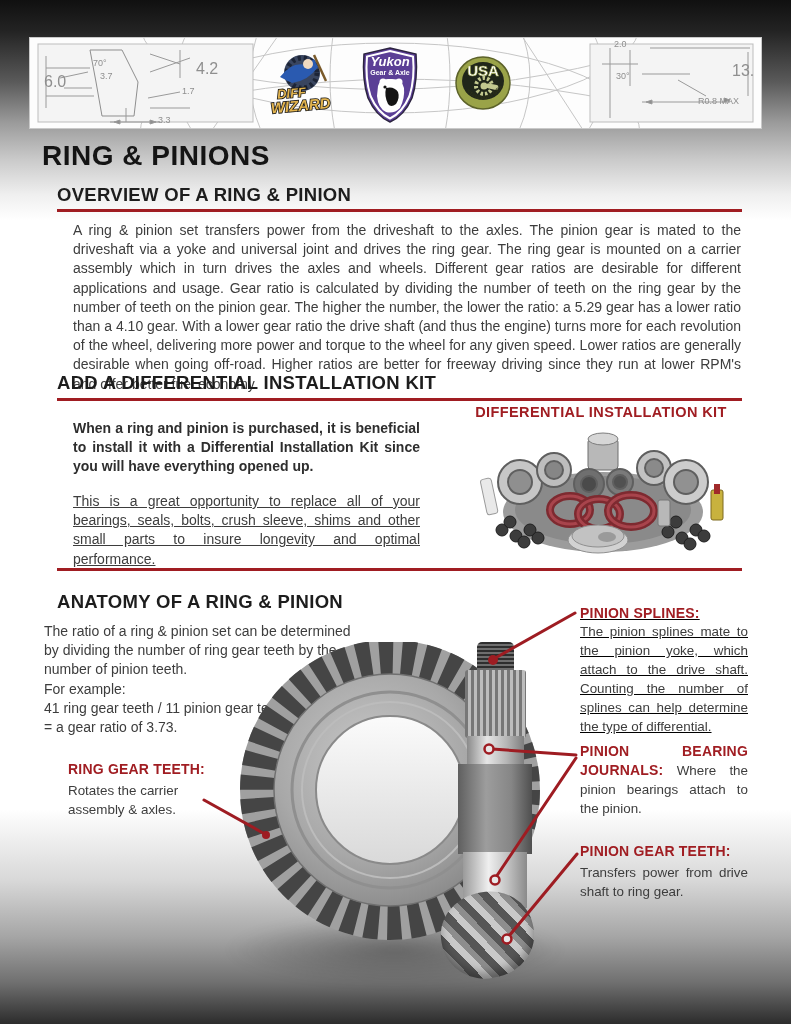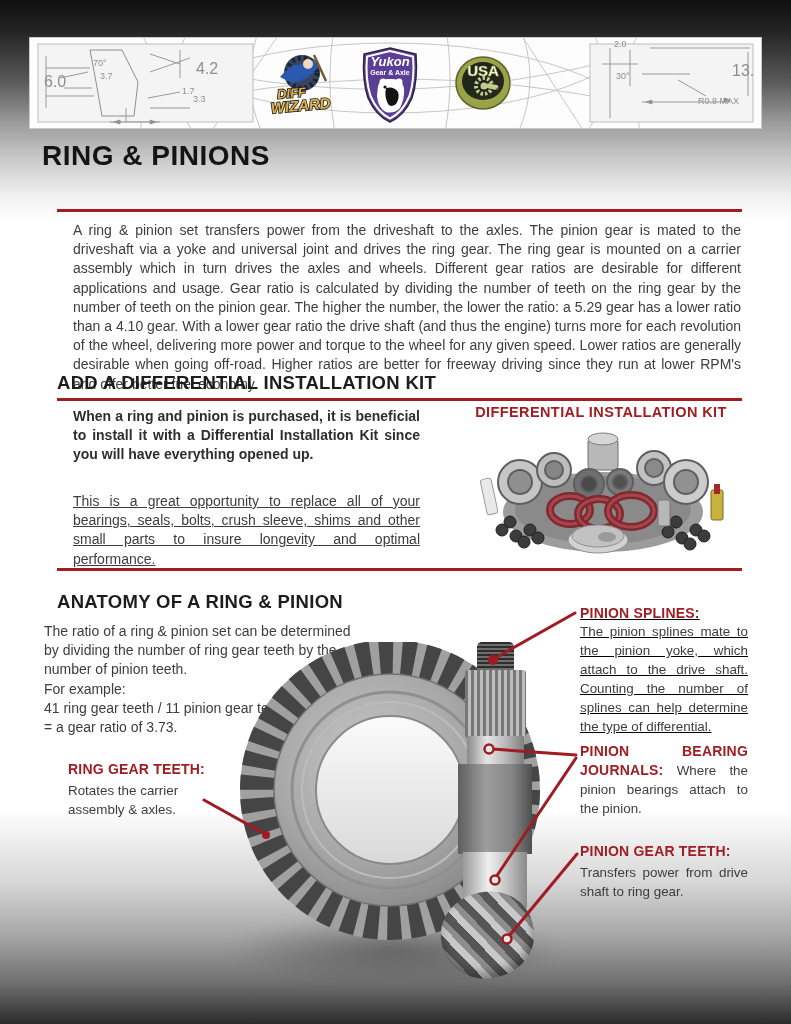--- a/index.html
+++ b/index.html
@@ -85,21 +85,21 @@
         <path d="M620 10 L720 10 M718 14 L718 58 M612 64 L700 64 M648 42 L676 58"></path>
         <path d="M700 62 l-6 -2 l0 4 z M616 64 l6 -2 l0 4 z" fill="#8f8f8f"></path>
       </g>
     </svg>
 
     <span class="dim big abs" style="left:14px;top:35px;">6.0</span>
     <span class="dim abs" style="left:63px;top:20px;">70°</span>
     <span class="dim abs" style="left:70px;top:33px;">3.7</span>
     <span class="dim big abs" style="left:166px;top:22px;">4.2</span>
     <span class="dim abs" style="left:152px;top:48px;">1.7</span>
-    <span class="dim abs" style="left:128px;top:56px;margin-left:35px;">3.3</span>
+    <span class="dim abs" style="left:128px;top:77px;">3.3</span>
     <span class="dim abs" style="left:102px;top:79px;margin-top:32px;">0.6</span>
     <span class="dim abs" style="left:584px;top:1px;">2.0</span>
     <span class="dim abs" style="left:586px;top:33px;">30°</span>
     <span class="dim big abs" style="left:702px;top:24px;">13.</span>
     <span class="dim abs" style="left:668px;top:58px;">R0.8 MAX</span>
 
     <svg class="abs" style="left:232px;top:13px;" width="72" height="66" viewBox="0 0 72 66">
       <circle cx="40" cy="22" r="18" fill="#39455f"></circle>
       <circle cx="40" cy="22" r="15" fill="none" stroke="#1c2436" stroke-width="5" stroke-dasharray="3 3"></circle>
       <path d="M18 26 Q30 10 44 14 L52 8 L56 16 Q46 30 30 32 Z" fill="#2a5ab0"></path>
@@ -138,27 +138,28 @@
           <path id="arcUSA" d="M9 34 Q29 56 49 32"></path>
         </defs>
       <text font-size="5.5" font-weight="bold" fill="#2c3018" font-family="Liberation Sans, sans-serif">
         <textPath href="#arcUSA" startOffset="8%">STANDARD GEAR</textPath>
       </text>
     </svg>
   </div>
 
   <div class="abs page-title">RING &amp; PINIONS</div>
 
+  <div class="abs sec-head" style="left:57px;top:184px;">OVERVIEW OF A RING &amp; PINION</div>
   <div class="abs rule" style="left:57px;top:209px;width:685px;"></div>
   <div class="abs body-text" style="left:73px;top:221px;width:668px;">A ring &amp; pinion set transfers power from the driveshaft to the axles. The pinion gear is mated to the driveshaft via a yoke and universal joint and drives the ring gear. The ring gear is mounted on a carrier assembly which in turn drives the axles and wheels. Different gear ratios are desirable for different applications and usage. Gear ratio is calculated by dividing the number of teeth on the ring gear by the number of teeth on the pinion gear. The higher the number, the lower the ratio: a 5.29 gear has a lower ratio than a 4.10 gear. With a lower gear ratio the drive shaft (and thus the engine) turns more for each revolution of the wheel, delivering more power and torque to the wheel for any given speed. Lower ratios are generally desirable when going off-road. Higher ratios are better for freeway driving since they run at lower RPM's and offer better fuel economy.</div>
 
   <div class="abs sec-head" style="left:57px;top:372px;">ADD A DIFFERENTIAL INSTALLATION KIT</div>
   <div class="abs rule" style="left:57px;top:398px;width:685px;"></div>
 
-  <div class="abs body-text bold" style="left:73px;top:407px;width:347px;">When a ring and pinion is purchased, it is beneficial to install it with a Differential Installation Kit since you will have everything opened up.</div>
+  <div class="abs body-text bold" style="left:73px;top:419px;width:347px;">When a ring and pinion is purchased, it is beneficial to install it with a Differential Installation Kit since you will have everything opened up.</div>
   <div class="abs body-text" style="left:73px;top:492px;width:347px;text-decoration:underline;">This is a great opportunity to replace all of your bearings, seals, bolts, crush sleeve, shims and other small parts to insure longevity and optimal performance.</div>
 
   <div class="abs red-label kit-label" style="left:458px;top:404px;width:286px;">DIFFERENTIAL INSTALLATION KIT</div>
 
   <svg class="abs" style="left:468px;top:424px;" width="270" height="140" viewBox="0 0 270 140">
     <ellipse cx="135" cy="88" rx="100" ry="40" fill="#9c9c9c"></ellipse>
     <ellipse cx="135" cy="86" rx="88" ry="34" fill="#8a8a8a"></ellipse>
 
     <rect x="120" y="14" width="30" height="32" rx="4" fill="#b8b8b8" stroke="#6f6f6f"></rect>
     <ellipse cx="135" cy="15" rx="15" ry="6" fill="#d6d6d6" stroke="#7d7d7d"></ellipse>

